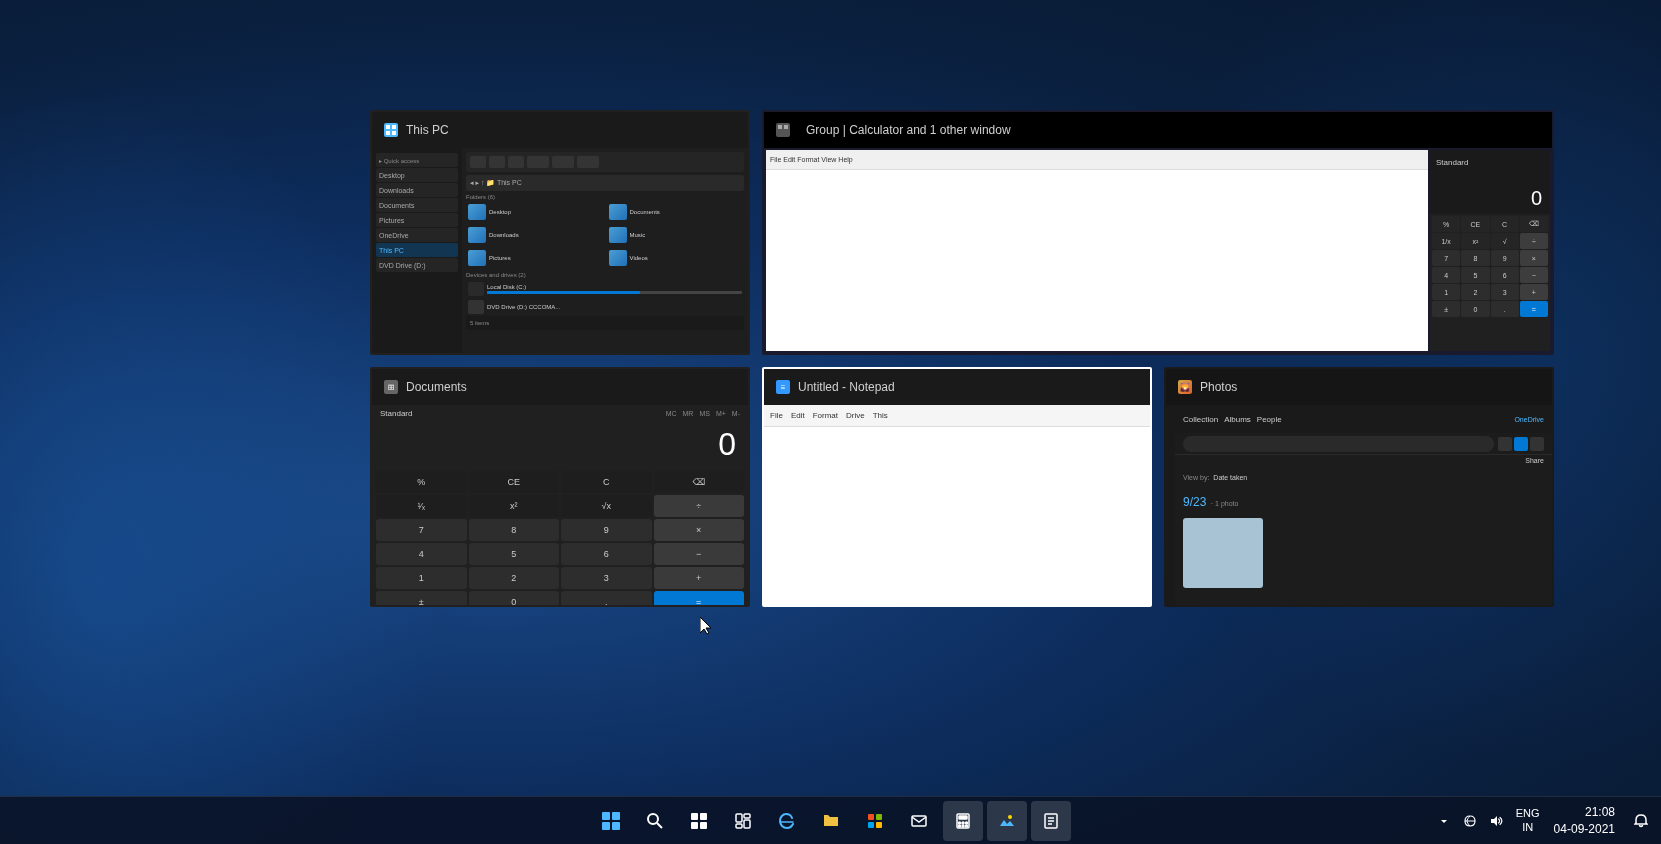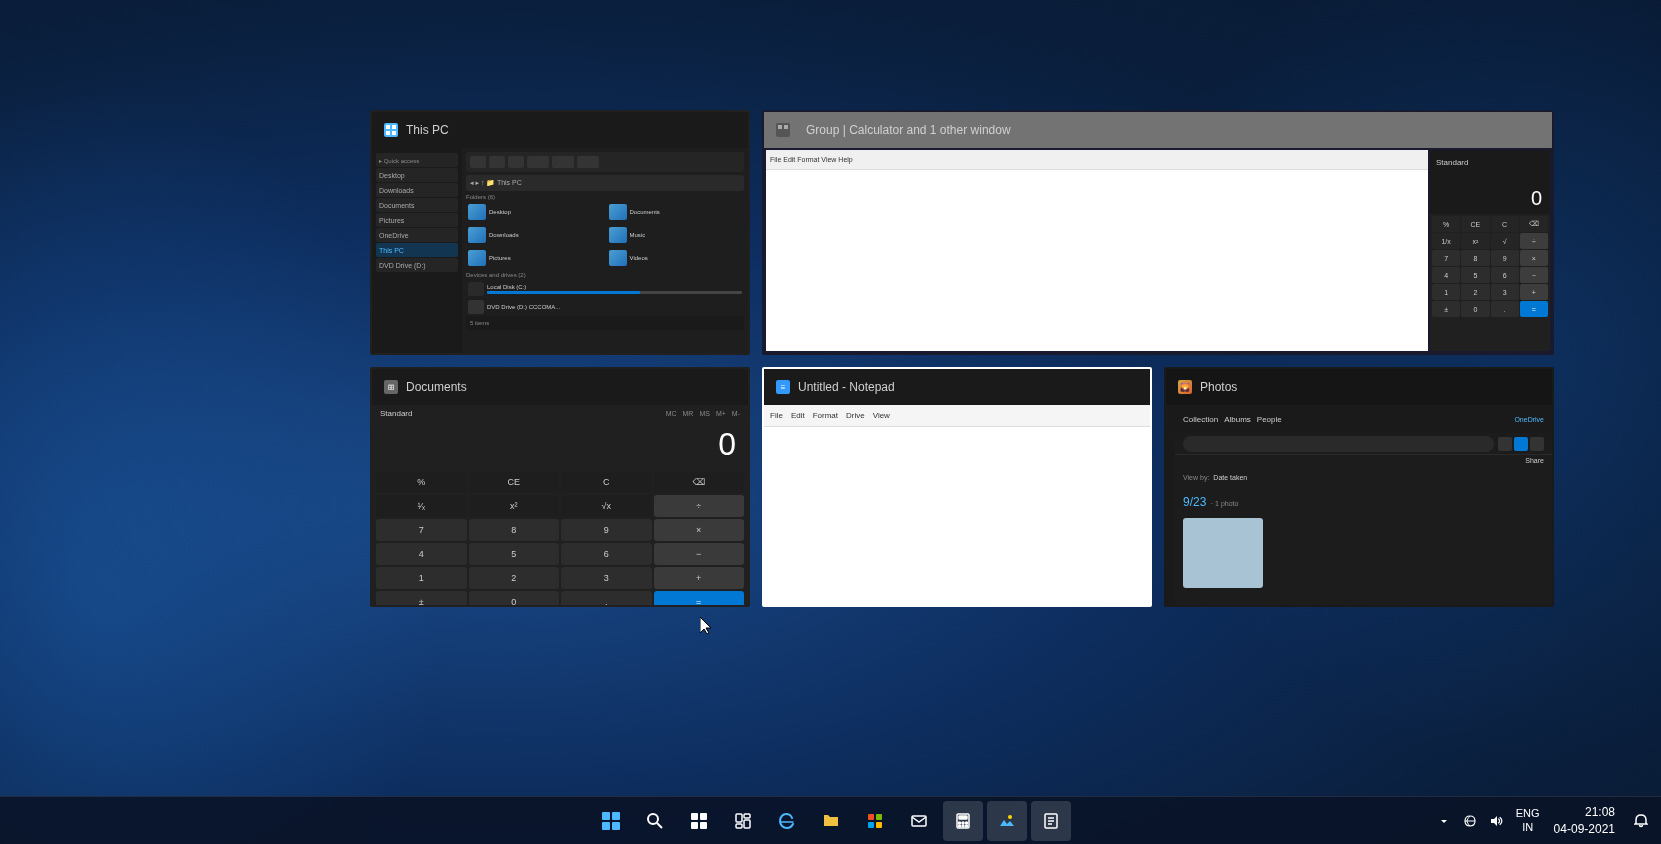--- a/index.html
+++ b/index.html
@@ -250,21 +250,21 @@
       background: #1a1a1a;
       display: flex; align-items: center; padding: 0 4px;
     }
     .status-text { font-size: 6px; color: #888; }
 
     
     .group-window {
       background: #1a1a2e;
     }
     .group-window .window-titlebar {
-      background: #737373;
+      background: #000000;
       gap: 16px;
     }
     .group-content {
       display: flex;
       height: calc(100% - 36px);
       gap: 2px;
       background: #1a1a2e;
       padding: 2px;
     }
     .group-notepad {
@@ -673,21 +673,21 @@
     <div class="window-titlebar">
       <div class="app-icon" style="width:14px;height:14px;border-radius:2px;background:#3399ff;display:flex;align-items:center;justify-content:center;font-size:8px;color:white;">≡</div>
       <span class="window-title-text">Untitled - Notepad</span>
     </div>
     <div class="notepad-content">
       <div class="notepad-menu">
         <span class="notepad-menu-item">File</span>
         <span class="notepad-menu-item">Edit</span>
         <span class="notepad-menu-item">Format</span>
         <span class="notepad-menu-item">Drive</span>
-        <span class="notepad-menu-item">View</span>
+        <span class="notepad-menu-item">This</span>
       </div>
       <div class="notepad-body"></div>
       <div class="notepad-statusbar">
         
         
         
         
         
       </div>
     </div>

